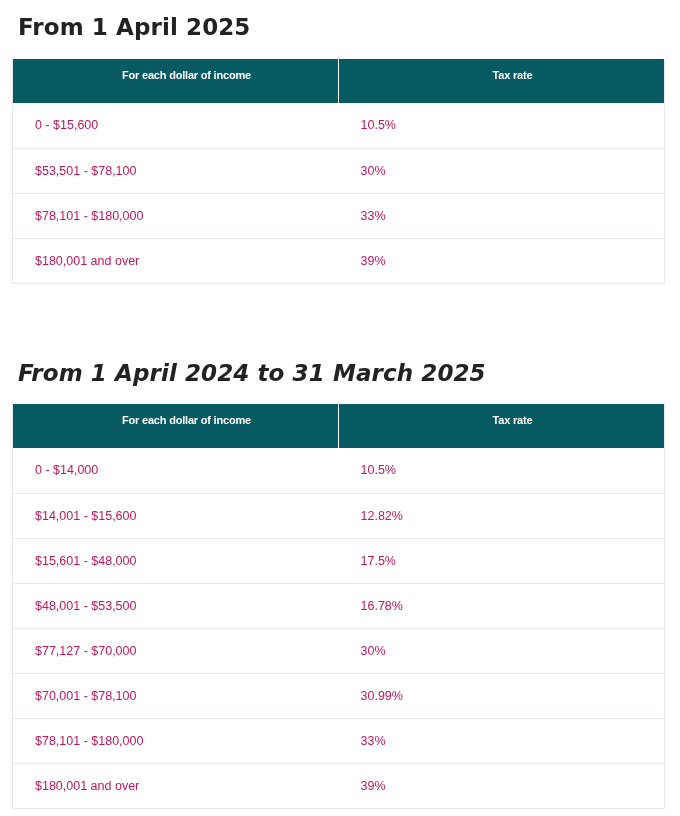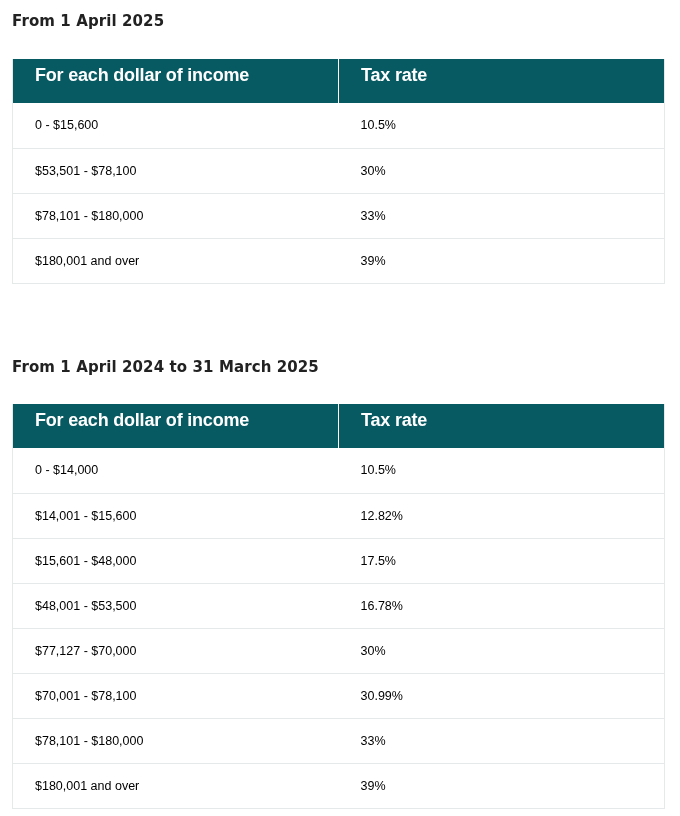--- a/index.html
+++ b/index.html
@@ -11,60 +11,60 @@
       width: 680px;
       height: 816px;
       position: relative;
       font-family: "Liberation Sans", sans-serif;
       color: #2b2b2b;
       overflow: hidden;
     }
     .section-title {
       position: absolute;
       left: 12px;
-      margin: 0;
+      margin: 6px;
       font-family: "DejaVu Sans", sans-serif;
       font-weight: bold;
-      font-size: 15px;
+      font-size: 23px;
       letter-spacing: 0.1px;
       color: #222222;
       line-height: 22px;
     }
     .tax-table {
       position: absolute;
       left: 12px;
       width: 652px;
       border-collapse: collapse;
       table-layout: fixed;
       border-left: 1px solid #e6e9ea;
       border-right: 1px solid #e6e9ea;
       border-bottom: 1px solid #e6e9ea;
       font-size: 12.5px;
     }
     .tax-table col.c1 { width: 326px; }
     .tax-table col.c2 { width: 326px; }
     .tax-table thead th {
       background: #085a62;
       color: #ffffff;
-      text-align: left;
+      text-align: center;
       font-weight: bold;
-      font-size: 18px;
+      font-size: 11px;
       height: 44px;
       padding: 0 0 12px 22px;
       letter-spacing: -0.2px;
       box-sizing: border-box;
     }
     .tax-table thead th + th {
       border-left: 1px solid #ffffff;
     }
     .tax-table tbody td {
       height: 45px;
       padding: 0 0 0 22px;
       box-sizing: border-box;
-      color: #000000;
+      color: #be185d;
       border-top: 1px solid #e6e9ea;
     }
     .tax-table tbody tr:first-child td {
       border-top: none;
     }
   </style>
 </head>
 <body>
 
 <h2 class="section-title" style="top:10px;">From 1 April 2025</h2>
@@ -93,21 +93,21 @@
       <td>$78,101 - $180,000</td>
       <td>33%</td>
     </tr>
     <tr>
       <td>$180,001 and over</td>
       <td>39%</td>
     </tr>
   </tbody>
 </table>
 
-<h2 class="section-title" style="top:356px;">From 1 April 2024 to 31 March 2025</h2>
+<h2 class="section-title" style="top:356px;font-style:italic;">From 1 April 2024 to 31 March 2025</h2>
 
 <table class="tax-table" style="top:404px;">
   <colgroup>
       <col class="c1">
       <col class="c2">
     </colgroup>
   <thead>
     <tr>
       <th>For each dollar of income</th>
       <th>Tax rate</th>

